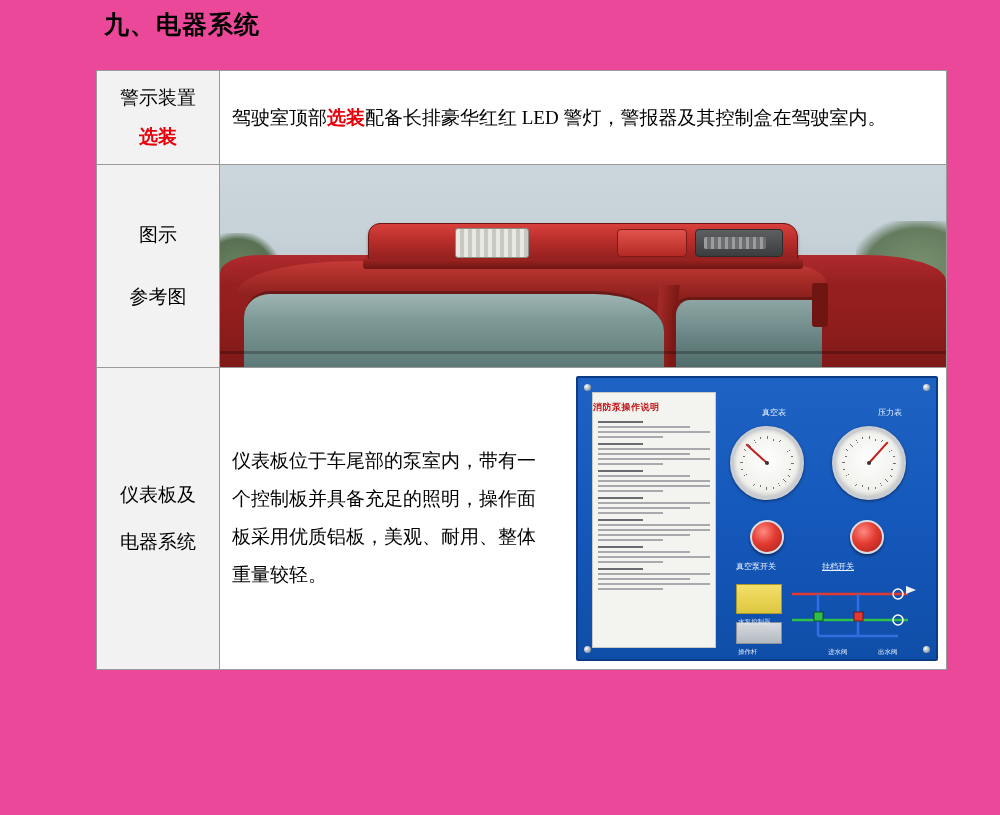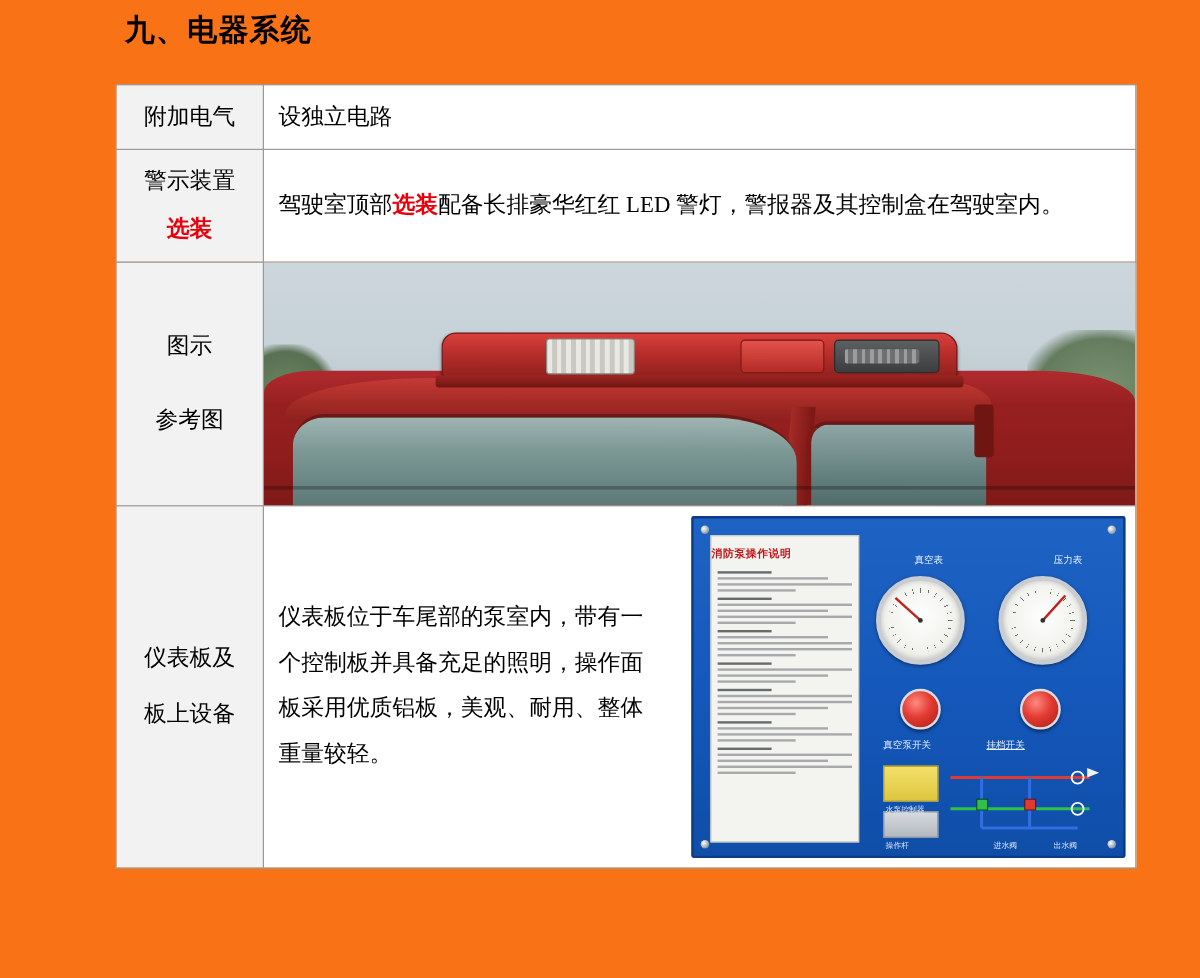--- a/index.html
+++ b/index.html
@@ -8,21 +8,21 @@
     padding: 0;
     width: 1000px;
     height: 815px;
     background: #ffffff;
     font-family: "Liberation Serif", "DejaVu Serif", serif;
   }
   .page {
     position: relative;
     width: 1000px;
     height: 815px;
-    background: #f97316;
+    background: #ec4899;
   }
   .doc-title {
     position: absolute;
     left: 104px;
     top: 8px;
     font-family: "Liberation Sans", "DejaVu Sans", sans-serif;
     font-weight: bold;
     font-size: 25px;
     color: #000;
     letter-spacing: 1px;
@@ -317,26 +317,20 @@
 
   <div class="doc-title">九、电器系统</div>
 
   <table class="spec">
     <colgroup>
       <col style="width:123px">
       <col style="width:727px">
     </colgroup>
     <tbody>
 
-      <tr>
-        <td class="label">附加电气</td>
-        <td class="value">
-          <span>设独立电路</span>
-        </td>
-      </tr>
 
 
       <tr>
         <td class="label">
           <span class="lbl-line">警示装置</span>
           <span class="opt">选装</span>
         </td>
         <td class="value">
           <span>驾驶室顶部</span><span class="opt">选装</span><span>配备长排豪华红红 LED 警灯，警报器及其控制盒在驾驶室内。</span>
         </td>
@@ -366,21 +360,21 @@
             <div class="window-r"></div>
             <div class="mirror"></div>
             <div class="hood-line"></div>
           </div>
         </td>
       </tr>
 
       <tr>
         <td class="label">
           <span class="lbl-line">仪表板及</span>
-          <span class="lbl-line" style="margin-top:14px">板上设备</span>
+          <span class="lbl-line" style="margin-top:14px">电器系统</span>
         </td>
         <td class="value" style="padding:0">
           <div style="display:flex; align-items:center;">
             <div style="flex:1 1 auto; padding:14px 14px 14px 12px; line-height:2.0; font-size:19px;">仪表板位于车尾部的泵室内，带有一个控制板并具备充足的照明，操作面板采用优质铝板，美观、耐用、整体重量较轻。</div>
             <div class="panel-cell" style="flex:0 0 378px;">
               <div class="panel">
                 <span class="screw s1"></span>
                 <span class="screw s2"></span>
                 <span class="screw s3"></span>
                 <span class="screw s4"></span>

